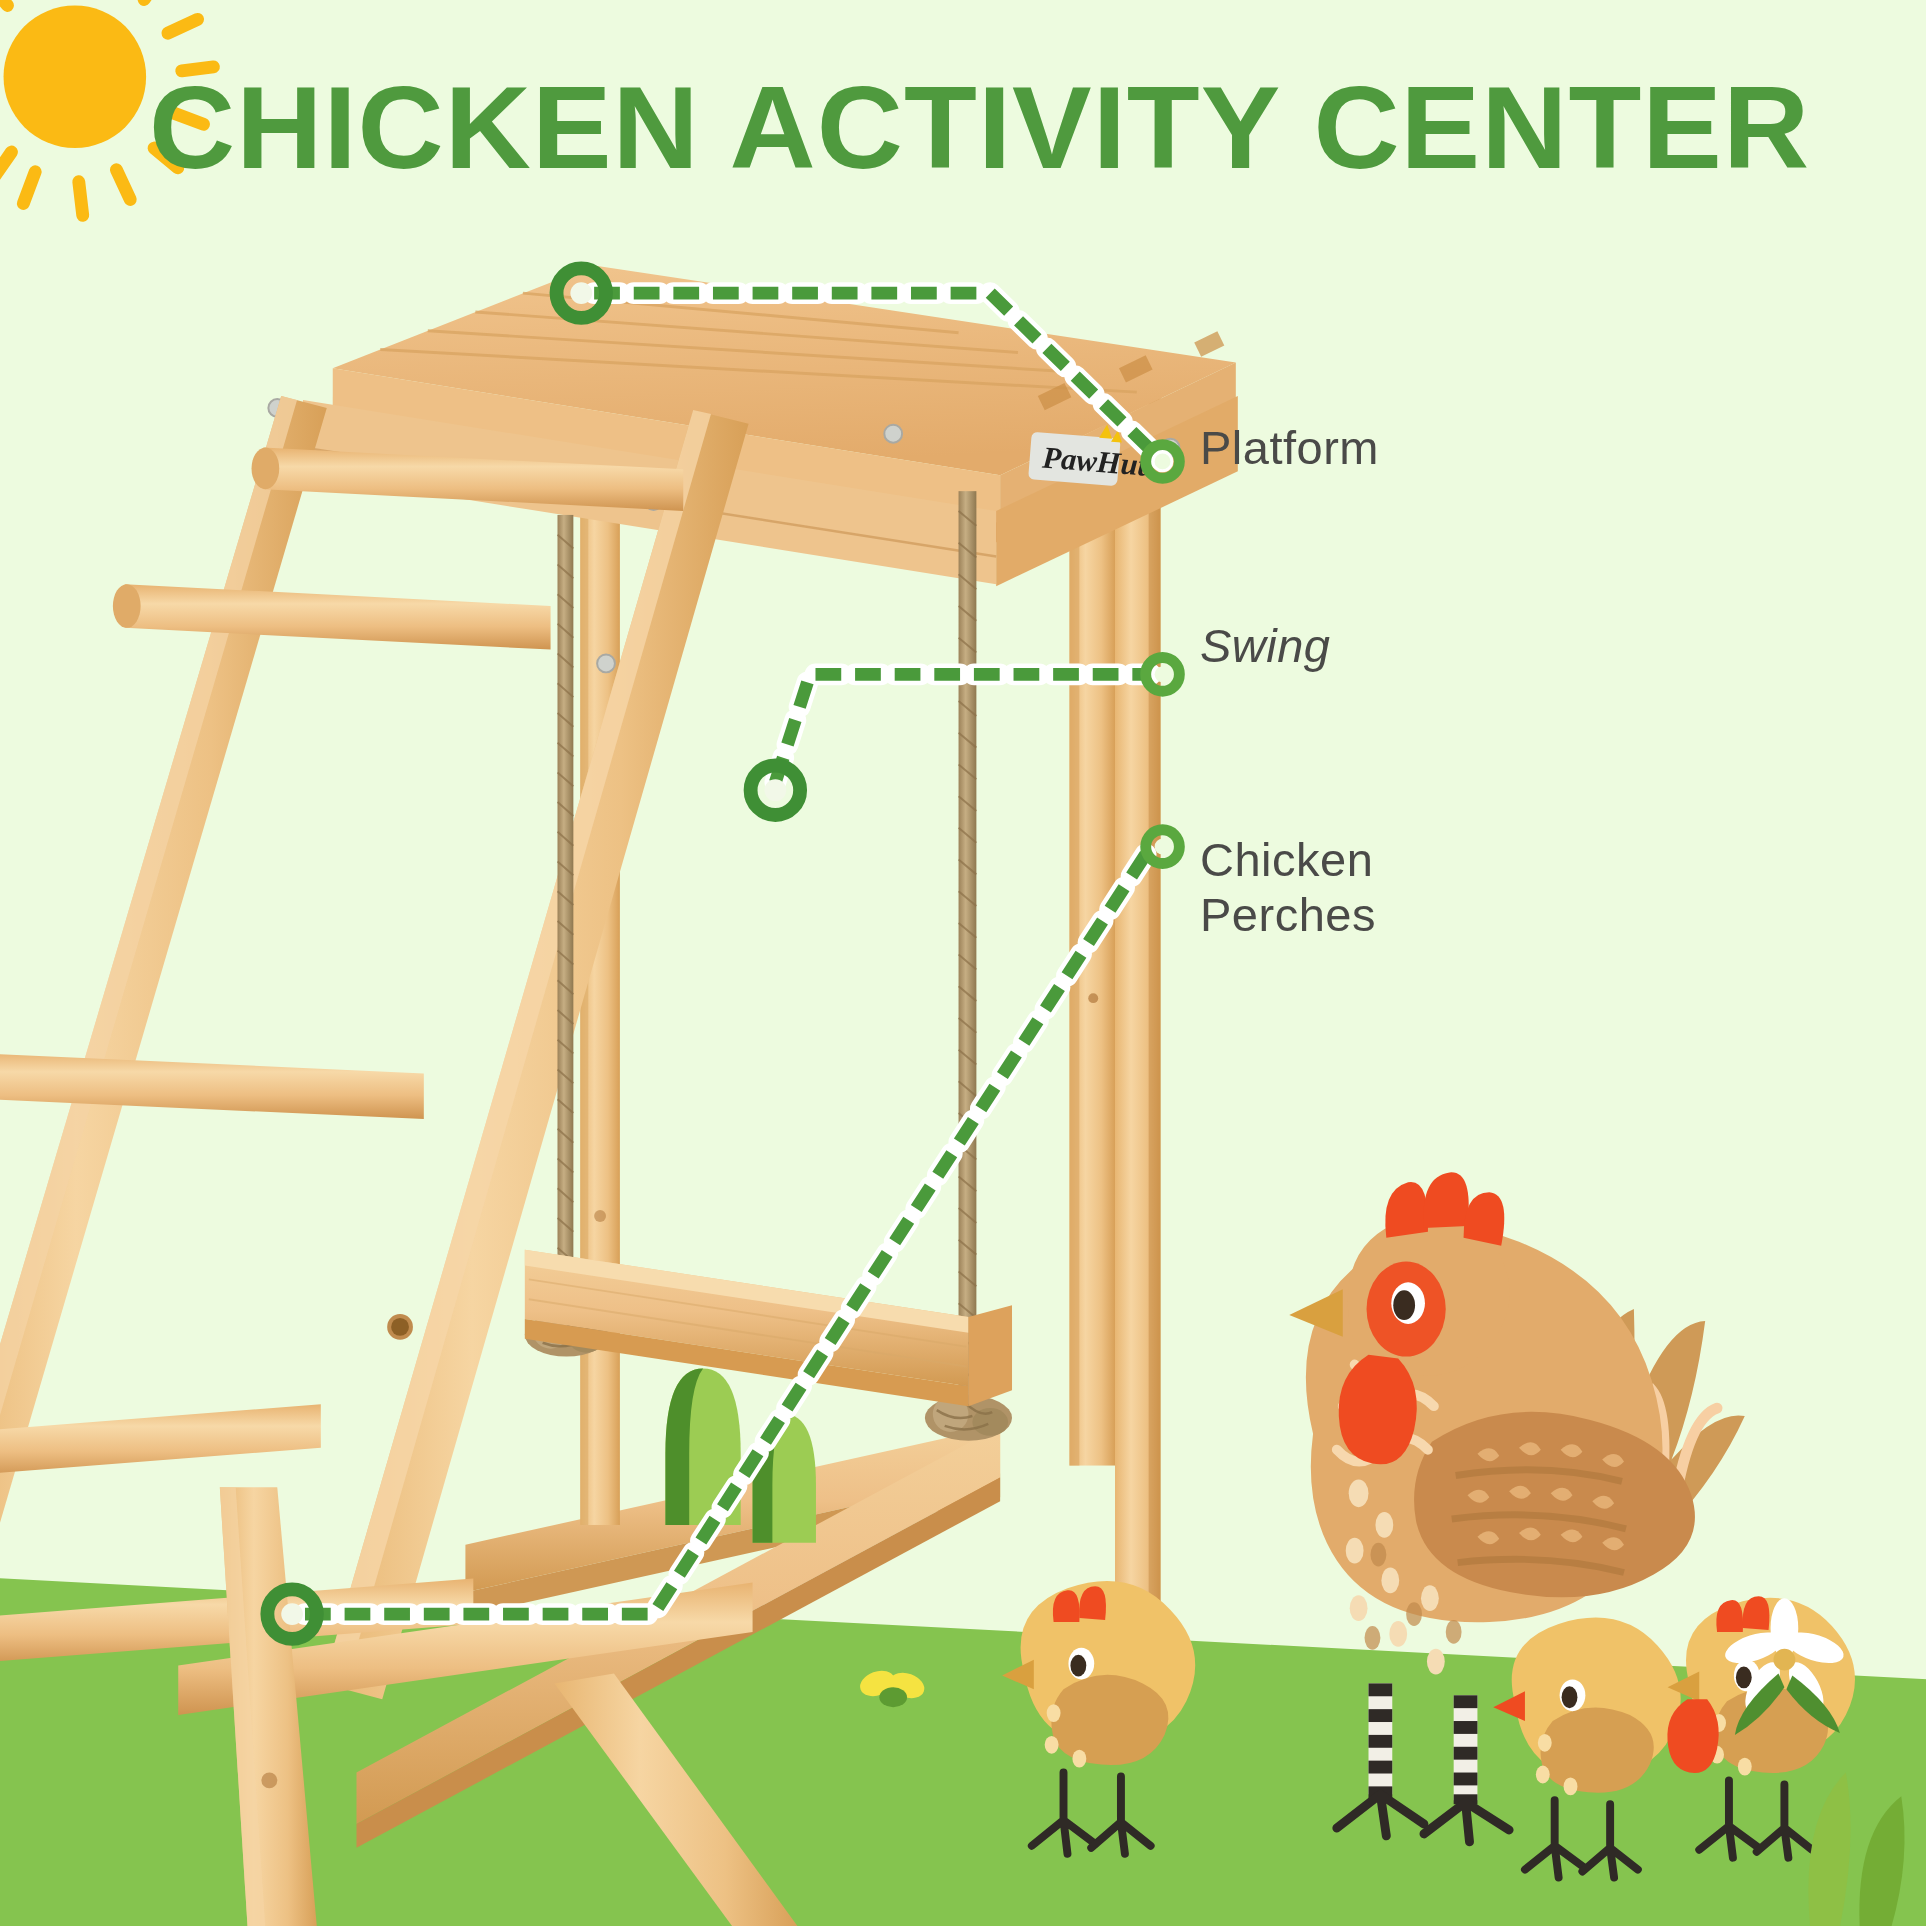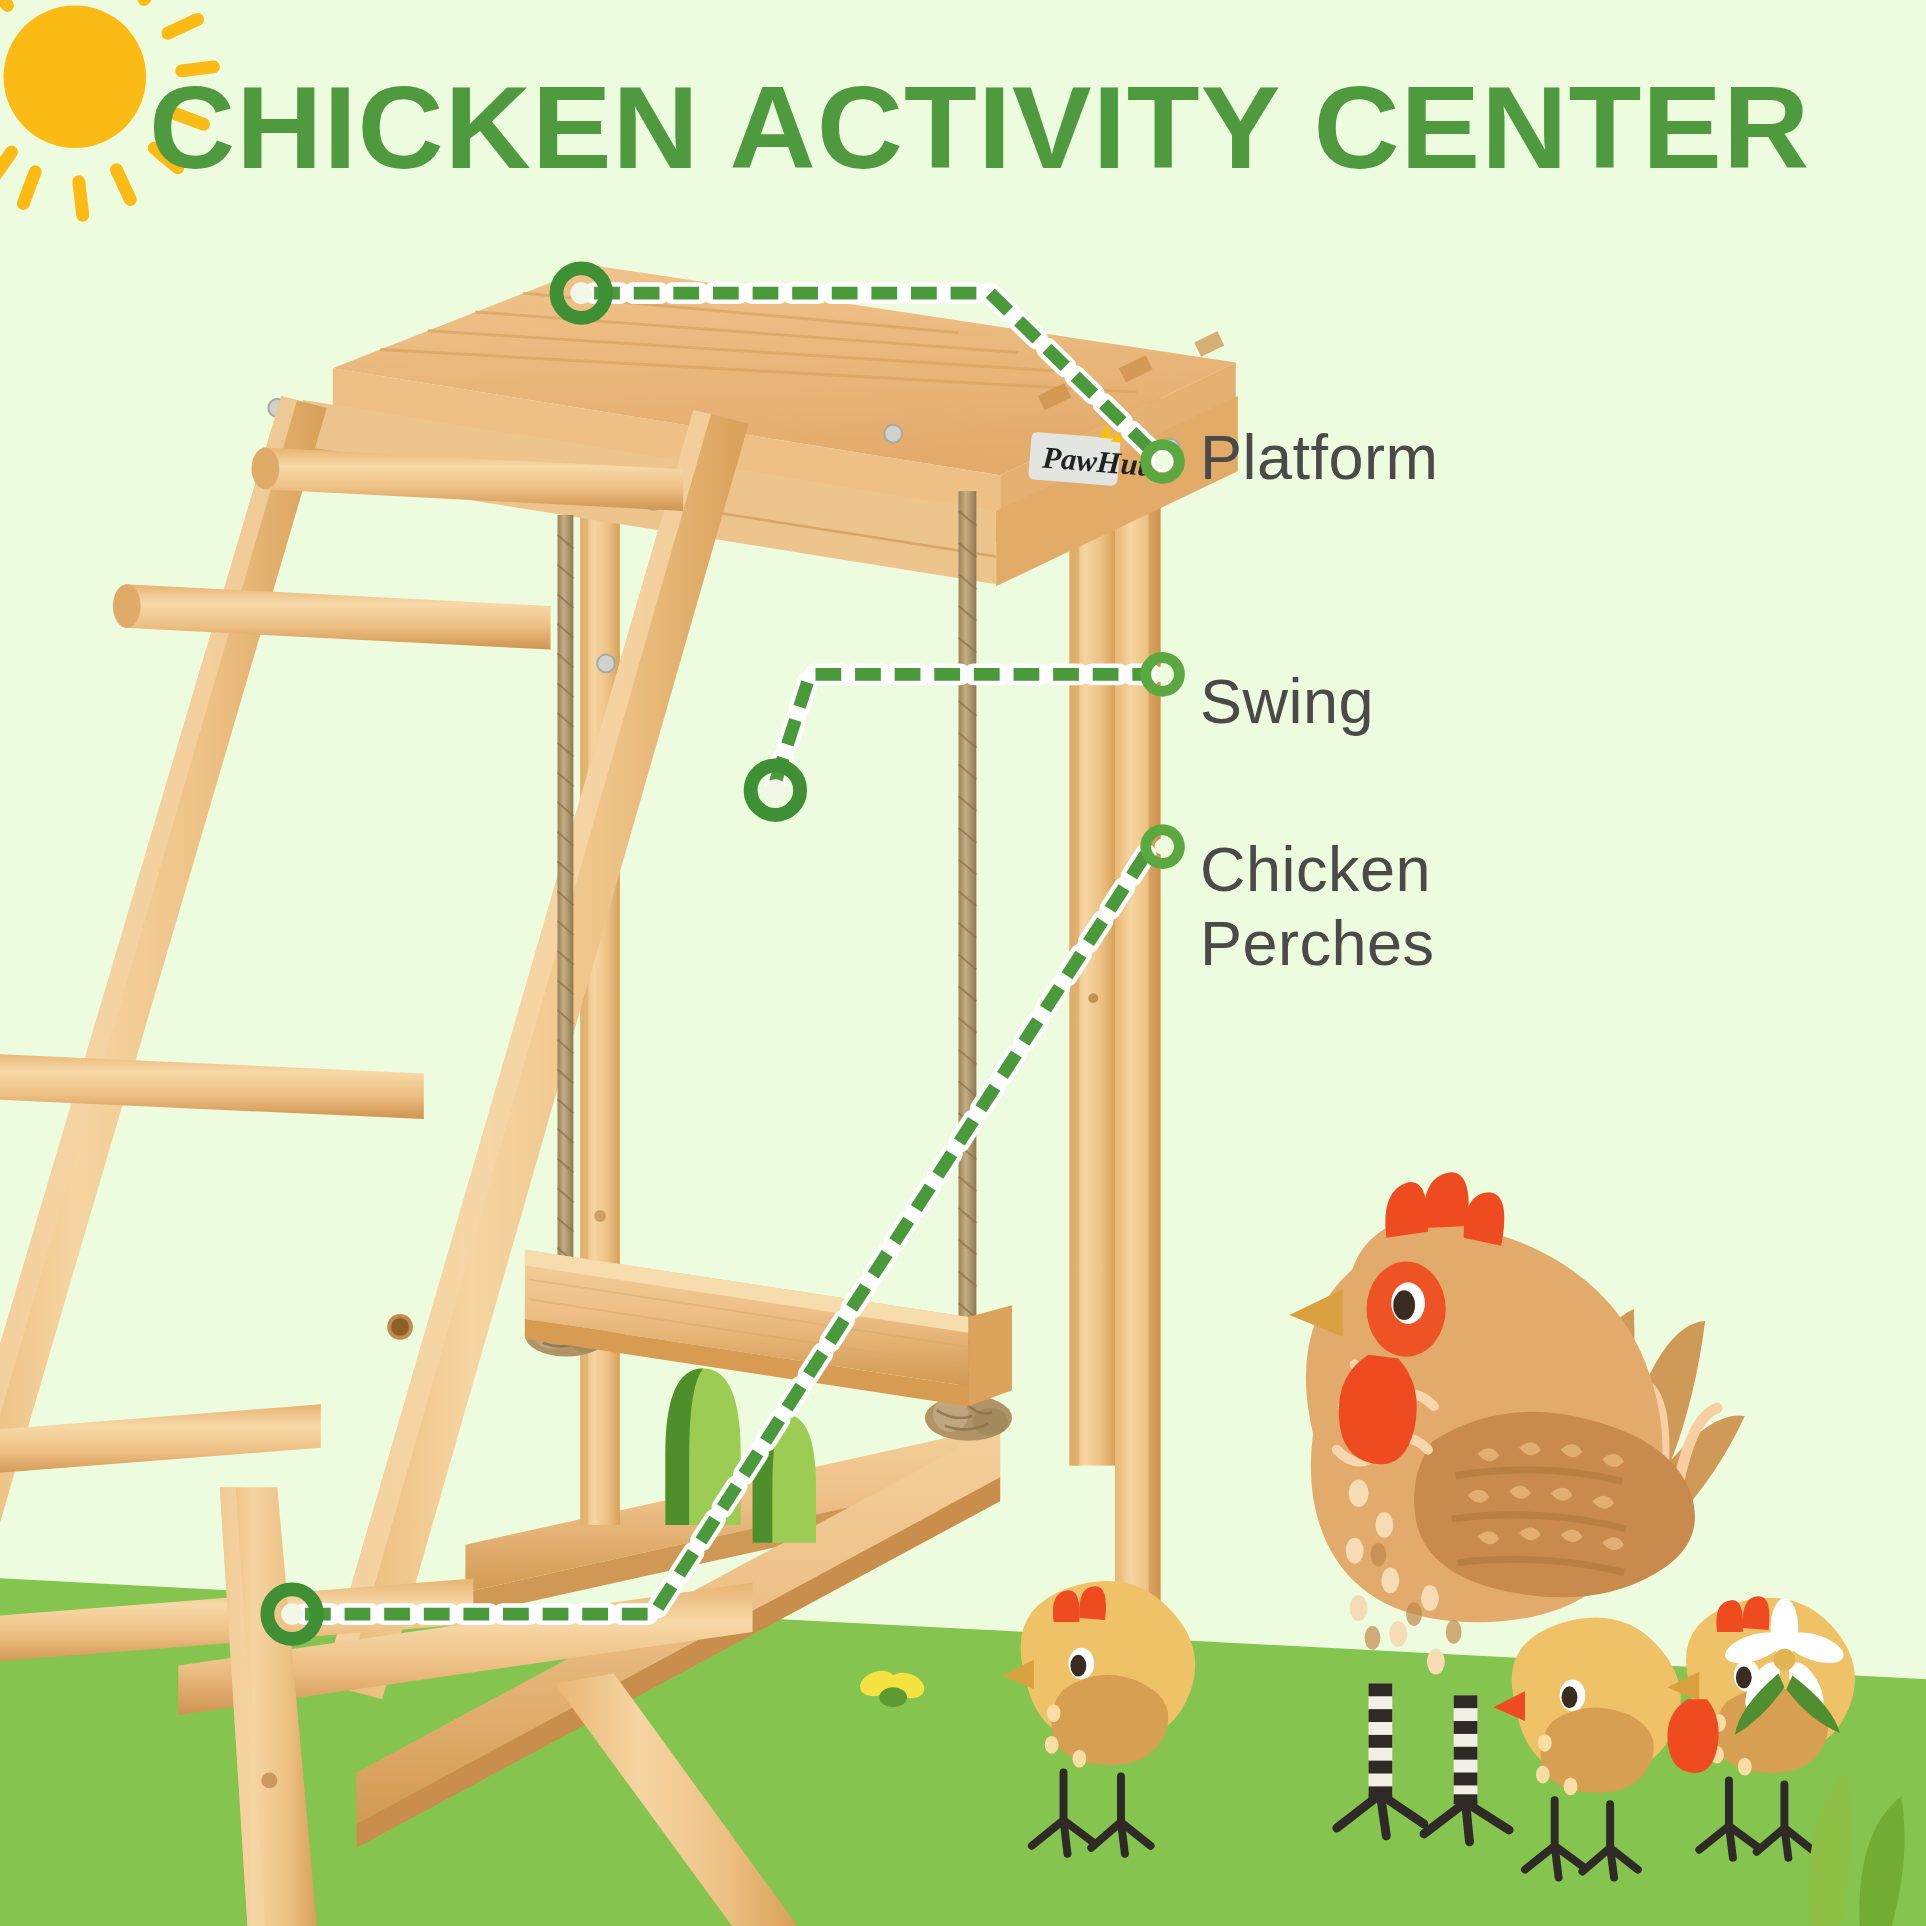--- a/index.html
+++ b/index.html
@@ -22,21 +22,21 @@
     font-family:"Liberation Sans", sans-serif;
     transform:scaleX(1.02);transform-origin:left top;
   }
 
   
   .sun{position:absolute;left:-42px;top:-46px;width:297px;height:297px;}
 
   
   .label{
     position:absolute;color:#4a4a48;
-    font-size:63px;line-height:1.18;font-weight:400;
+    font-size:47px;line-height:1.18;font-weight:400;
     white-space:pre-line;letter-spacing:0.5px;
   }
 
   
   .overlay{position:absolute;left:0;top:0;width:1927px;height:1927px;pointer-events:none;}
   .product{position:absolute;left:0;top:0;width:1927px;height:1927px;}
 </style>
 </head>
 <body>
 
@@ -515,18 +515,18 @@
         <path d="M24,166 L-8,180"></path>
         <path d="M22,78 L-10,64"></path>
         <path d="M82,32 L70,2"></path>
       </g>
     </g>
   </svg>
 
   <div class="title">CHICKEN ACTIVITY CENTER</div>
 
   <div class="label" style="left:1200px;top:420px;">Platform</div>
-  <div class="label" style="left:1200px;top:664px;">Swing</div>
+  <div class="label" style="left:1200px;top:618px;font-style:italic;">Swing</div>
   <div class="label" style="left:1200px;top:832px;">Chicken
 Perches</div>
 
 </div>
 
 
 </body></html>

